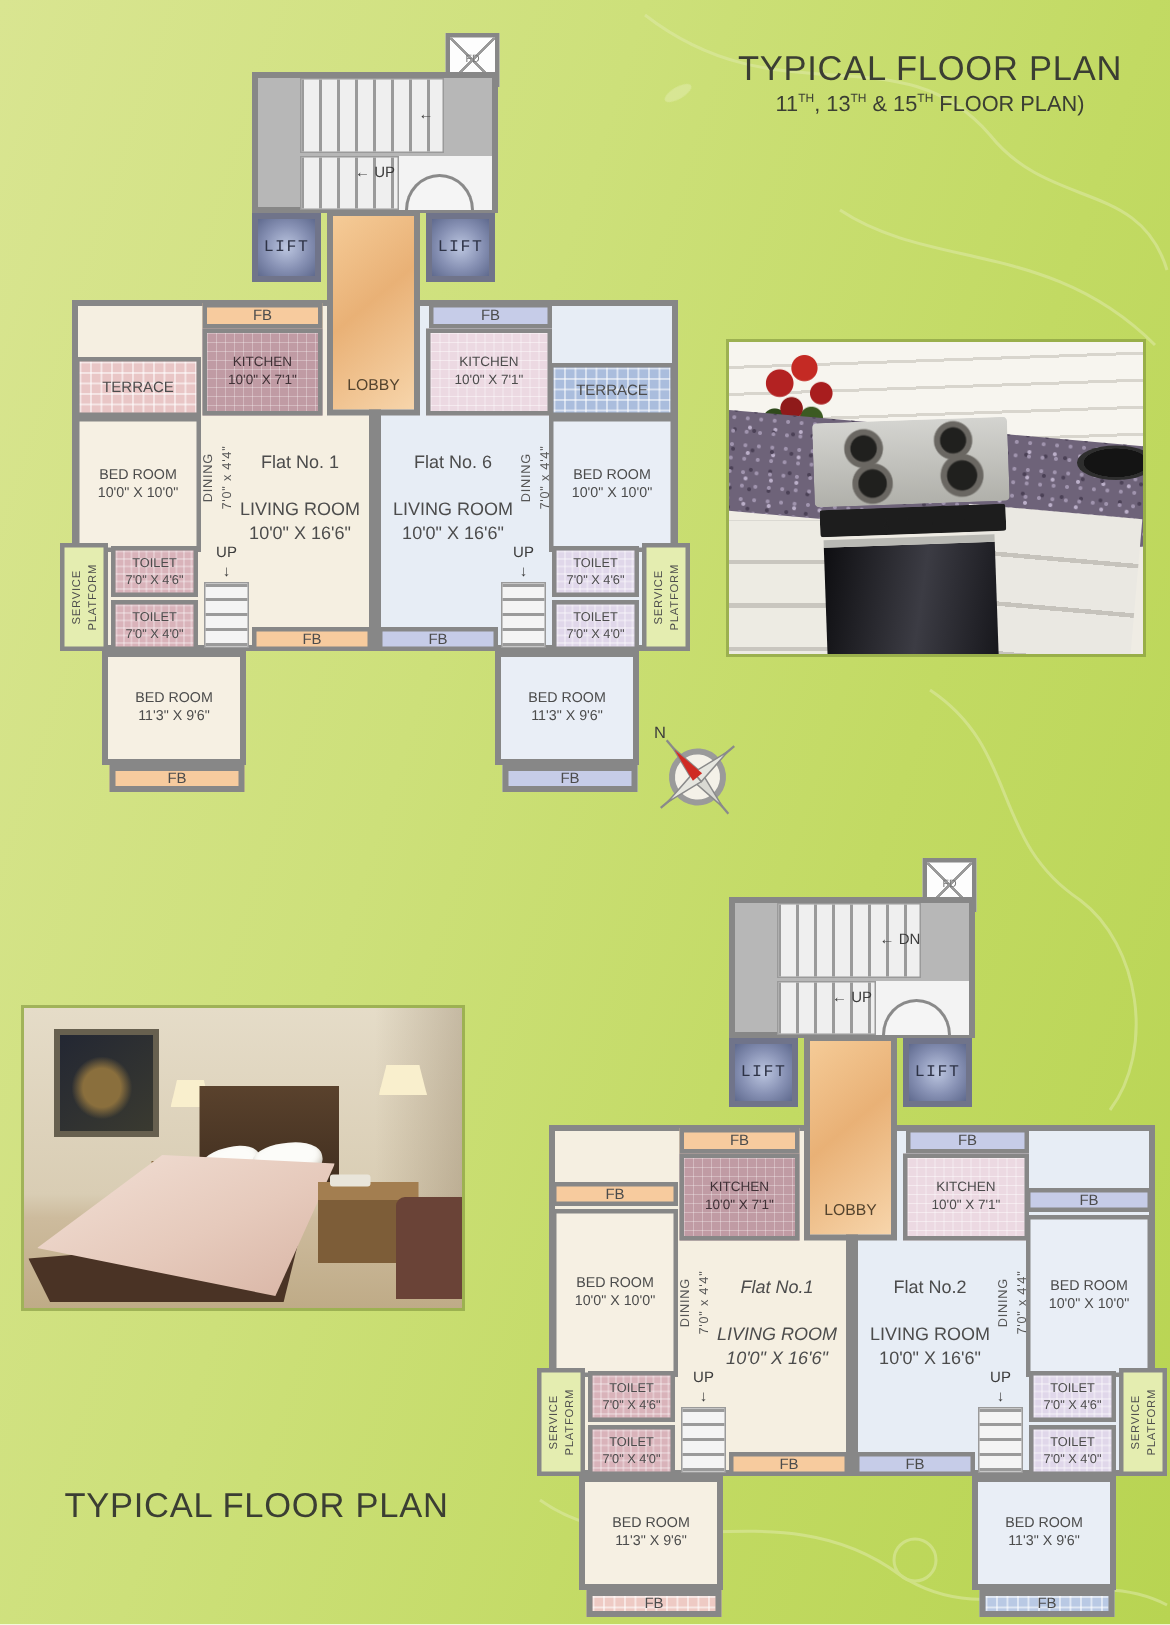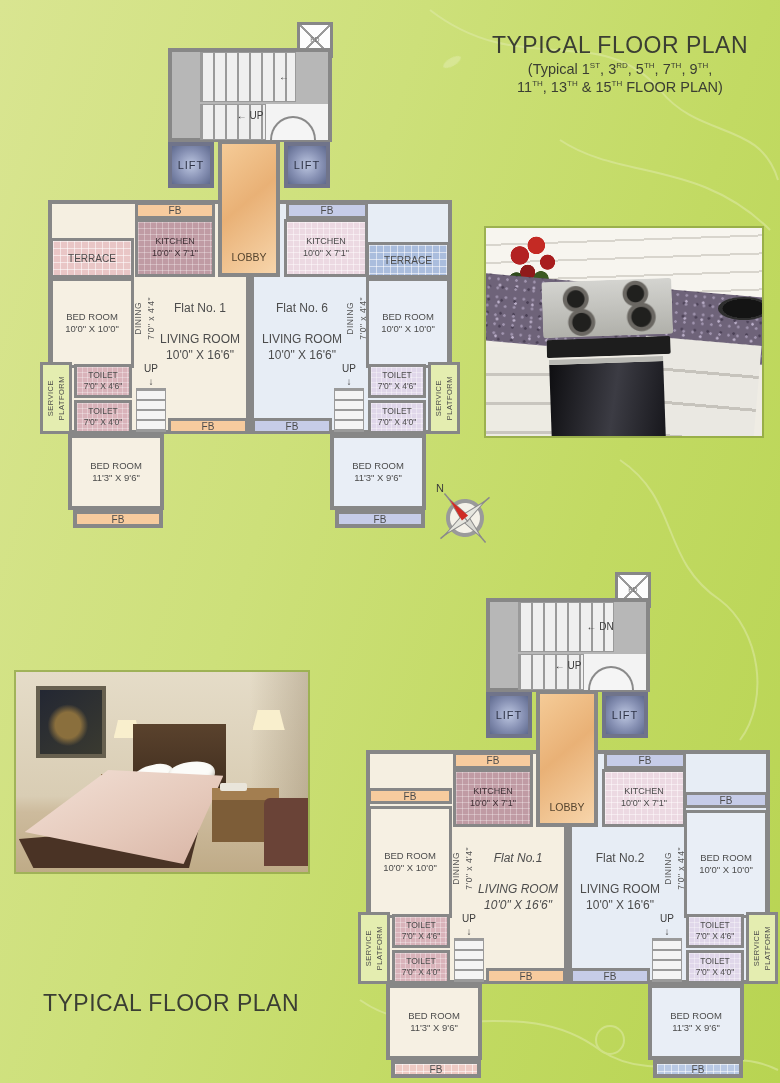--- a/index.html
+++ b/index.html
@@ -38,21 +38,21 @@
       linear-gradient(-45deg,transparent calc(50% - 1px),#9a9a9a calc(50% - 1px) calc(50% + 1px),transparent calc(50% + 1px));}
   .stairwell{background:#b7b7b7;}
   .treads-v{border:1px solid #9a9a9a;background:#efefef;
     background-image:repeating-linear-gradient(90deg,#9a9a9a 0 2px,transparent 2px 12px);}
   .treads-h{border:1px solid #9a9a9a;background:#f4f4f4;
     background-image:repeating-linear-gradient(180deg,#9a9a9a 0 2px,transparent 2px 10px);}
   .stair-white{border:none;background:#f3f3f3;}
   .stair-note{border:none;background:transparent;font-size:10px;color:#3c3c3c;}
   .arc{border:2px solid #8a8a8a;border-bottom:none;border-radius:50% 50% 0 0/100% 100% 0 0;background:rgba(246,246,246,.6);}
   .lift{background:radial-gradient(ellipse at center,#bcc6e0 0%,#8791b4 55%,#5f6a8e 100%);
-    border-width:4px;border-color:#70748a;font-size:11px;letter-spacing:1px;color:#2e3346;}
+    border-width:4px;border-color:#70748a;font-size:11px;letter-spacing:1px;color:#2e3346;font-family:Liberation Mono, monospace;}
   .lobby{background:linear-gradient(140deg,#f5cb97 0%,#e9b176 45%,#f7d5ab 100%);
     font-size:10.5px;color:#55442e;justify-content:flex-end;padding-bottom:8px;}
   .fb-orange{background:#f7cb9e;font-size:10px;}
   .fb-blue{background:#c6cce8;font-size:10px;}
   .fb-mosaic-pink{background:#eecac4;font-size:10px;
     background-image:linear-gradient(rgba(255,255,255,.55) 1px,transparent 1px),linear-gradient(90deg,rgba(255,255,255,.55) 1px,transparent 1px);
     background-size:7px 7px;}
   .fb-mosaic-blue{background:#b9c9e4;font-size:10px;
     background-image:linear-gradient(rgba(255,255,255,.55) 1px,transparent 1px),linear-gradient(90deg,rgba(255,255,255,.55) 1px,transparent 1px);
     background-size:7px 7px;}
@@ -171,21 +171,20 @@
       <circle cx="610" cy="1040" r="14"></circle>
     </g>
     <g fill="#e6efb8" opacity="0.45">
       <ellipse cx="452" cy="62" rx="10" ry="4" transform="rotate(-30 452 62)"></ellipse>
       <ellipse cx="700" cy="955" rx="9" ry="4" transform="rotate(20 700 955)"></ellipse>
     </g>
   </svg>
 
   <div class="title-block title-upper">
     <div class="title-main">TYPICAL FLOOR PLAN</div>
-    <div class="title-sub">(Typical 1<sup>ST</sup>, 3<sup>RD</sup>, 5<sup>TH</sup>, 7<sup>TH</sup>, 9<sup>TH</sup>,</div>
     <div class="title-sub">11<sup>TH</sup>, 13<sup>TH</sup> &amp; 15<sup>TH</sup> FLOOR PLAN)</div>
   </div>
 
   <div class="title-block title-lower">
     <div class="title-main">TYPICAL FLOOR PLAN</div>
   </div>
 
   <div class="floor-plan" style="left: 30px; top: 20px; width: 430px; height: 512px;">
       <div class="room floor-cream wall4" style="left: 18px; top: 180px; width: 202px; height: 234px;"></div>
       <div class="room floor-blue wall4" style="left: 220px; top: 180px; width: 202px; height: 234px;"></div>

